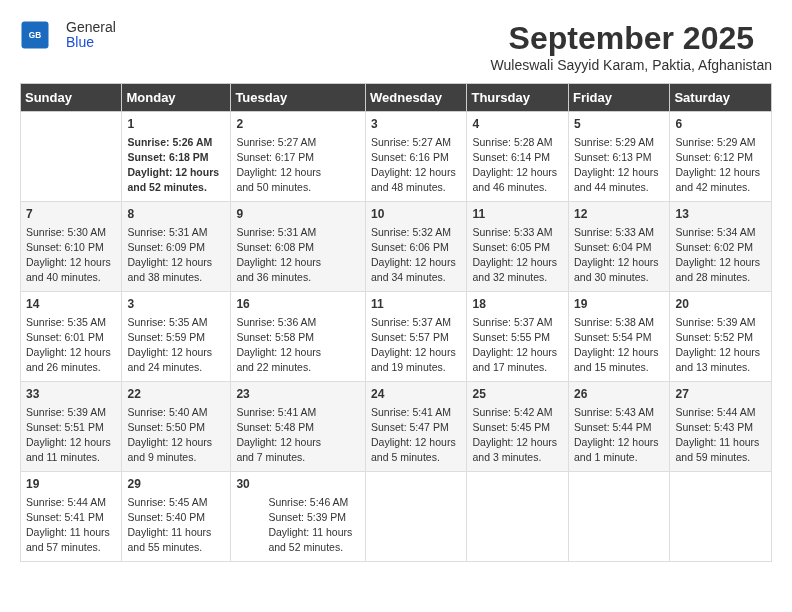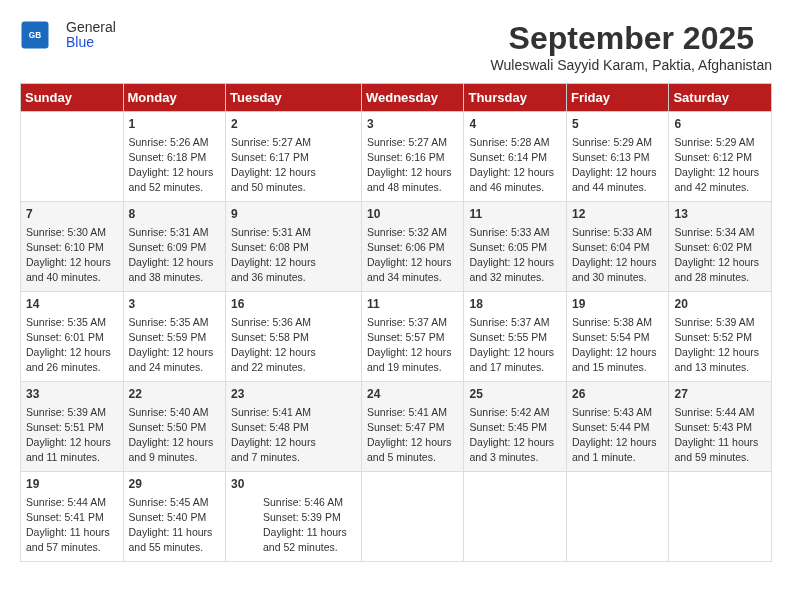--- a/index.html
+++ b/index.html
@@ -46,21 +46,21 @@
     .subtitle {
       font-size: 14px;
       color: #333;
     }
     table {
       width: 100%;
       border-collapse: collapse;
       font-size: 11px;
     }
     thead tr {
-      background-color: #b91c1c;
+      background-color: #404040;
       color: #fff;
     }
     thead th {
       padding: 6px 4px;
       text-align: left;
       font-size: 13px;
       font-weight: bold;
       border: 1px solid #ccc;
     }
     tbody tr {
@@ -124,21 +124,21 @@
         <th>Thursday</th>
         <th>Friday</th>
         <th>Saturday</th>
       </tr>
   </thead>
   <tbody id="calendar-body">
   <tr>
         <td class="empty-cell"></td>
         <td>
           <span class="day-num">1</span>
-          <div class="cell-content" style="white-space: pre-line;">Sunrise: 5:26 AM
+          <div class="cell-content" style="white-space: pre-line; font-weight: bold;">Sunrise: 5:26 AM
 Sunset: 6:18 PM
 Daylight: 12 hours
 and 52 minutes.</div>
         </td>
         <td>
           <span class="day-num">2</span>
           <div class="cell-content" style="white-space: pre-line;">Sunrise: 5:27 AM
 Sunset: 6:17 PM
 Daylight: 12 hours
 and 50 minutes.</div>

